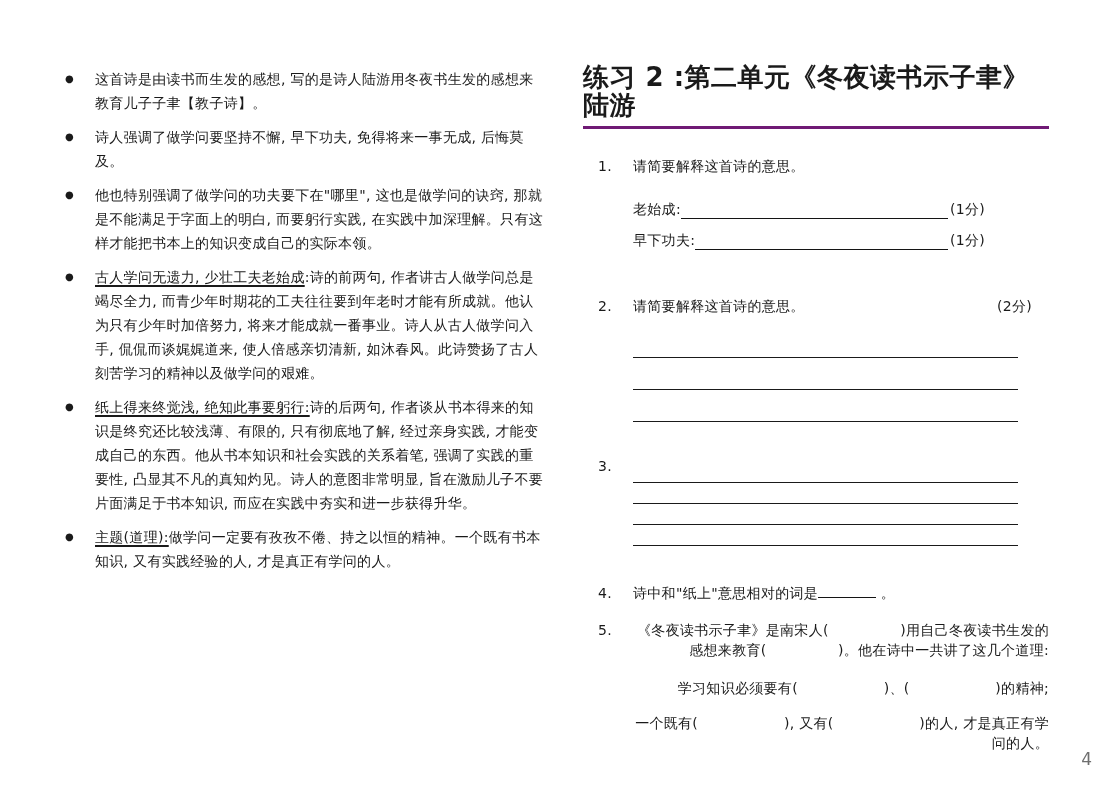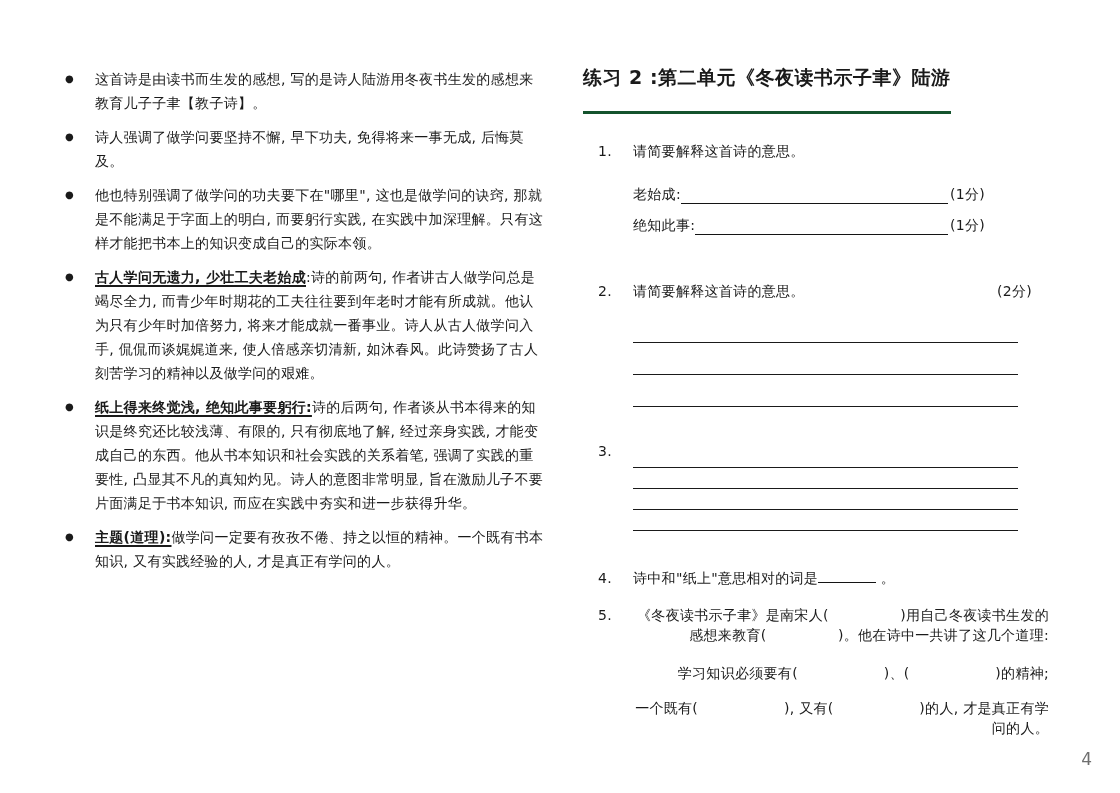--- a/index.html
+++ b/index.html
@@ -18,38 +18,38 @@
     position: absolute; left: 65px; top: 67px; width: 480px;
     font-size: 14px; line-height: 24px; letter-spacing: 0.3px;
   }
   .bullet { display: flex; margin-bottom: 10px; }
   .bullet .dot {
     flex: none; width: 30px;
     font-size: 10px; line-height: 24px;
   }
   .bullet .txt { flex: 1; }
   .lead {
-    font-weight: bold;
+    font-weight: normal;
     text-decoration: underline;
     text-decoration-thickness: 1.5px;
     text-underline-offset: 3px;
   }
 
   
   .right-col {
     position: absolute; left: 583px; top: 63px; width: 466px;
     font-size: 14px; line-height: 20px; letter-spacing: 0.3px;
   }
   .title-wrap { min-height: 34px; }
   .ex-title {
     display: inline-block;
-    font-size: 19px; font-weight: bold; line-height: 28px;
+    font-size: 26px; font-weight: bold; line-height: 28px;
     letter-spacing: 0.5px;
-    border-bottom: 3px solid #14532d;
-    padding-bottom: 20px;
+    border-bottom: 3px solid #701a75;
+    padding-bottom: 7px;
   }
   .question { display: flex; padding-left: 15px; }
   .qnum { flex: none; width: 35px; }
   .qbody { flex: 1; }
 
   .q1 { margin-top: 27px; }
   .q1-rows { margin-top: 23px; }
   .q1-row {
     display: flex; align-items: flex-end;
     width: 352px; height: 20px; margin-bottom: 11px;
@@ -135,21 +135,21 @@
       <span class="qnum">1.</span>
       <div class="qbody">
         <div>请简要解释这首诗的意思。</div>
         <div class="q1-rows">
           <div class="q1-row">
             <span class="label">老始成:</span>
             <span class="blank"></span>
             <span class="score">(1分)</span>
           </div>
           <div class="q1-row">
-            <span class="label">绝知此事:</span>
+            <span class="label">早下功夫:</span>
             <span class="blank"></span>
             <span class="score">(1分)</span>
           </div>
         </div>
       </div>
     </div>
 
     <div class="question q2">
       <span class="qnum">2.</span>
       <div class="qbody">

